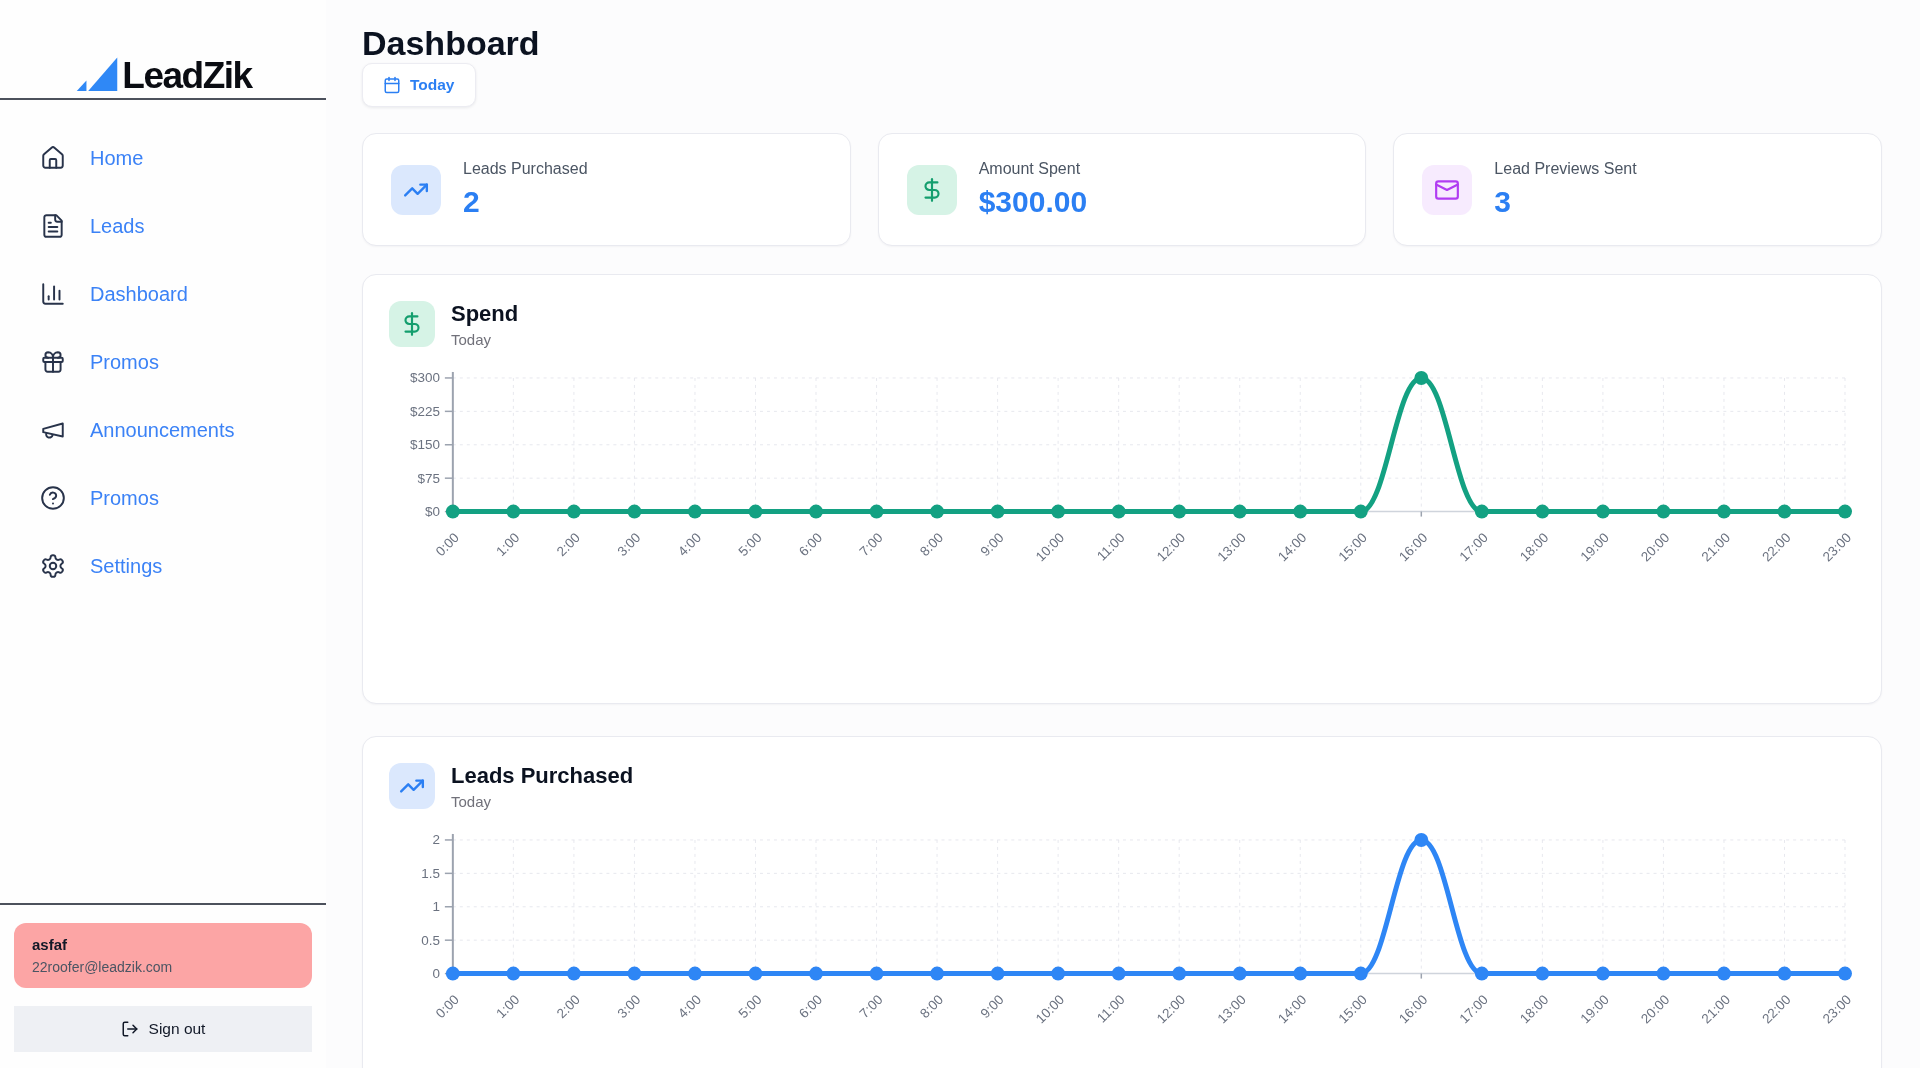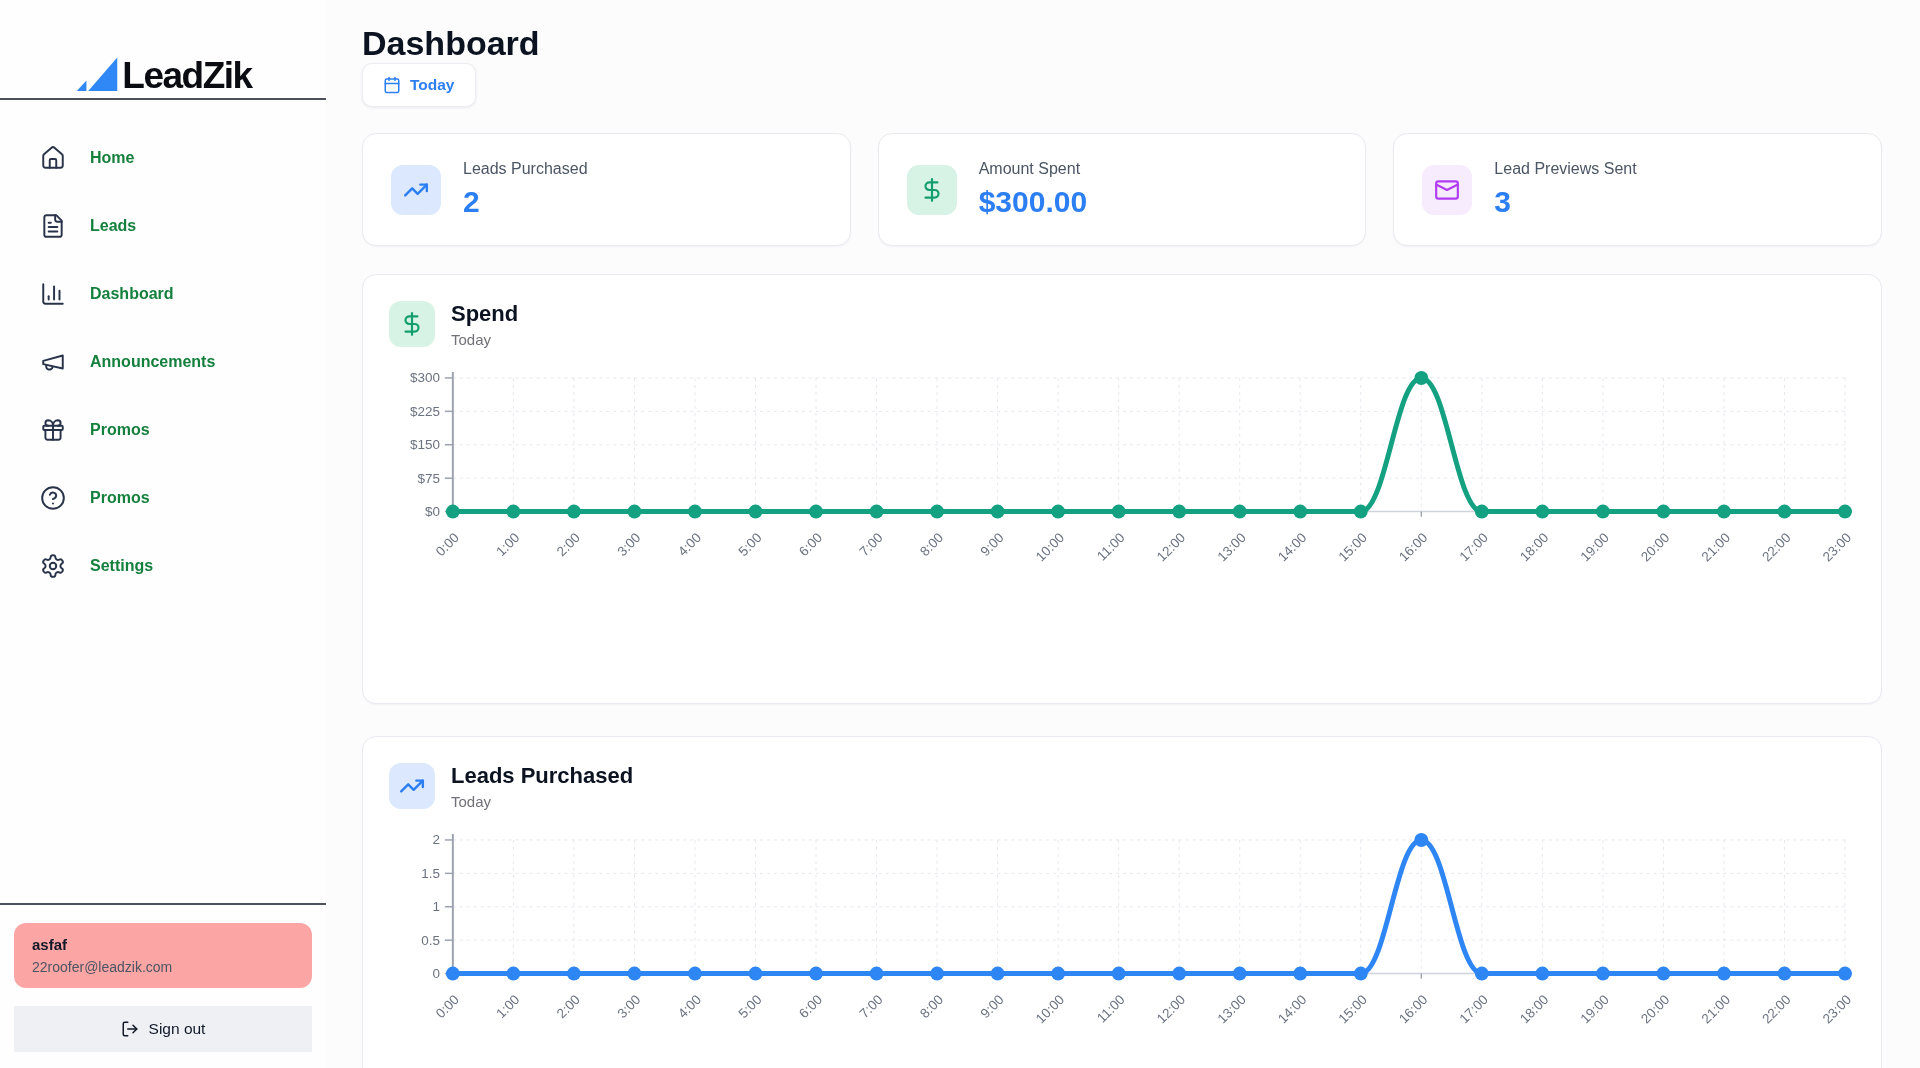--- a/index.html
+++ b/index.html
@@ -12,21 +12,21 @@
   .logo-wrap { height:100px; display:flex; align-items:flex-end; justify-content:center;
     border-bottom:2px solid #4c515c; }
   .logo { display:flex; align-items:center; gap:2px; cursor:pointer; }
   .logo svg { width:46px; height:44px; }
   .logo-text { font-size:37px; font-weight:800; letter-spacing:-1.5px; color:#0a0c12; }
 
   .nav { padding:36px 40px 0 40px; flex:1; }
   .nav-item { display:flex; align-items:center; gap:24px; height:44px; margin-bottom:24px;
     cursor:pointer; }
   .nav-item svg { width:26px; height:26px; stroke:#28334a; flex:0 0 auto; }
-  .nav-label { font-size:16px; font-weight:700; color:#15803d; }
+  .nav-label { font-size:20px; font-weight:400; color:#3b82f6; }
 
   .sidebar-bottom { border-top:2px solid #4c515c; padding:18px 14px 16px 14px; }
   .user-card { background:#fca5a5; border-radius:12px; padding:13px 18px; margin-bottom:18px; }
   .user-name { font-size:15px; font-weight:700; color:#111827; margin-bottom:6px; }
   .user-email { font-size:14px; color:#4b5563; }
   .signout-btn { width:100%; height:46px; background:#eef0f4; border:none; border-radius:0;
     display:flex; align-items:center; justify-content:center; gap:10px; cursor:pointer;
     font-family:inherit; font-size:15.5px; font-weight:500; color:#111827; }
   .signout-btn svg { width:18px; height:18px; stroke:#111827; }
 
@@ -103,33 +103,33 @@
       <svg viewBox="0 0 24 24" fill="none" stroke-width="1.8" stroke-linecap="round" stroke-linejoin="round">
           <path d="M3 3v16a2 2 0 0 0 2 2h16"></path>
           <path d="M18 17V9"></path>
           <path d="M13 17V5"></path>
           <path d="M8 17v-3"></path>
         </svg>
       <span class="nav-label">Dashboard</span>
     </div>
     <div class="nav-item">
       <svg viewBox="0 0 24 24" fill="none" stroke-width="1.8" stroke-linecap="round" stroke-linejoin="round">
-          <path d="m3 11 18-5v12L3 14v-3z"></path>
-          <path d="M11.6 16.8a3 3 0 1 1-5.8-1.6"></path>
-        </svg>
-      <span class="nav-label">Announcements</span>
-    </div>
-    <div class="nav-item">
-      <svg viewBox="0 0 24 24" fill="none" stroke-width="1.8" stroke-linecap="round" stroke-linejoin="round">
           <rect x="3" y="8" width="18" height="4" rx="1"></rect>
           <path d="M12 8v13"></path>
           <path d="M19 12v7a2 2 0 0 1-2 2H7a2 2 0 0 1-2-2v-7"></path>
           <path d="M7.5 8a2.5 2.5 0 0 1 0-5A4.8 4.8 0 0 1 12 8a4.8 4.8 0 0 1 4.5-5 2.5 2.5 0 0 1 0 5"></path>
         </svg>
       <span class="nav-label">Promos</span>
+    </div>
+    <div class="nav-item">
+      <svg viewBox="0 0 24 24" fill="none" stroke-width="1.8" stroke-linecap="round" stroke-linejoin="round">
+          <path d="m3 11 18-5v12L3 14v-3z"></path>
+          <path d="M11.6 16.8a3 3 0 1 1-5.8-1.6"></path>
+        </svg>
+      <span class="nav-label">Announcements</span>
     </div>
     <div class="nav-item">
       <svg viewBox="0 0 24 24" fill="none" stroke-width="1.8" stroke-linecap="round" stroke-linejoin="round">
           <circle cx="12" cy="12" r="10"></circle>
           <path d="M9.09 9a3 3 0 0 1 5.83 1c0 2-3 3-3 3"></path>
           <path d="M12 17h.01"></path>
         </svg>
       <span class="nav-label">Promos</span>
     </div>
     <div class="nav-item">

